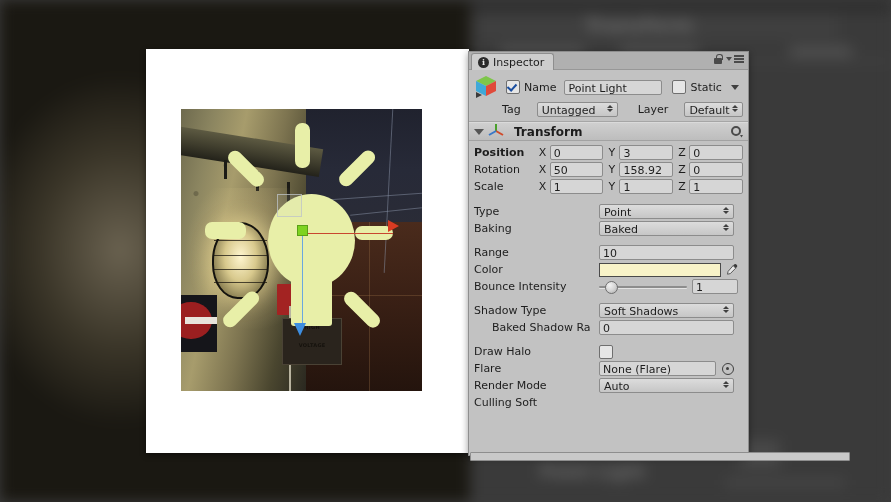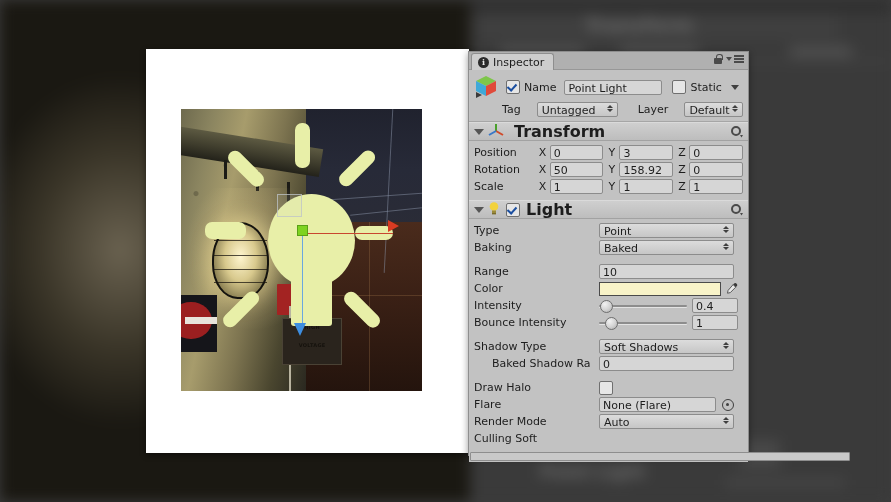--- a/index.html
+++ b/index.html
@@ -266,21 +266,21 @@
   .comp-header{
     display:flex;align-items:center;gap:4px;
     height:17px;padding:0 5px;
     background:linear-gradient(180deg,#cfcfcf 0%,#bdbdbd 100%);
     border-top:1px solid #dadada;border-bottom:1px solid #a2a2a2;
   }
   .foldout{
     width:0;height:0;border-left:5px solid transparent;border-right:5px solid transparent;
     border-top:6px solid #555;flex:none;
   }
-  .comp-title{font-weight:bold;font-size:16px;color:#1d1d1d;}
+  .comp-title{font-weight:bold;font-size:12px;color:#1d1d1d;}
   .gear{margin-left:auto;position:relative;width:13px;height:12px;flex:none;}
 
   .comp-body{padding:3px 5px 5px 5px;background:#c2c2c2;}
   .prow{display:flex;align-items:center;height:17px;}
   .plabel{font-size:11px;color:#1d1d1d;}
   .axis-lbl{font-size:11px;color:#1d1d1d;width:11px;flex:none;}
 
   .slider{
     position:relative;height:15px;flex:none;
   }
@@ -461,21 +461,21 @@
     <span class="gear">
       <svg width="13" height="12" viewBox="0 0 13 12">
         <circle cx="6" cy="5" r="4" fill="none" stroke="#4a4a4a" stroke-width="2"></circle>
         <circle cx="6" cy="5" r="1.3" fill="#c2c2c2"></circle>
         <path d="M10 9 l3 0 -1.5 2.5 z" fill="#4a4a4a"></path>
       </svg>
     </span>
   </div>
   <div class="comp-body">
     <div class="prow">
-      <span class="plabel" style="width:72px;">Position</span>
+      <span class="plabel" style="width:72px;font-weight:bold;">Position</span>
       <span class="axis-lbl">X</span>
       <span class="field" style="width:59px;">0</span>
       <span class="axis-lbl" style="margin-left:5px;">Y</span>
       <span class="field" style="width:59px;">3</span>
       <span class="axis-lbl" style="margin-left:5px;">Z</span>
       <span class="field" style="width:59px;">0</span>
     </div>
     <div class="prow">
       <span class="plabel" style="width:72px;">Rotation</span>
       <span class="axis-lbl">X</span>
@@ -489,39 +489,20 @@
       <span class="plabel" style="width:72px;">Scale</span>
       <span class="axis-lbl">X</span>
       <span class="field" style="width:59px;">1</span>
       <span class="axis-lbl" style="margin-left:5px;">Y</span>
       <span class="field" style="width:59px;">1</span>
       <span class="axis-lbl" style="margin-left:5px;">Z</span>
       <span class="field" style="width:59px;">1</span>
     </div>
   </div>
 
-  <div class="comp-header">
-    <span class="foldout"></span>
-    <span>
-      <svg width="12" height="14" viewBox="0 0 12 14">
-        <circle cx="6" cy="5.5" r="4.3" fill="#f2d23c"></circle>
-        <rect x="4" y="9.5" width="4" height="3" fill="#9a8a3a"></rect>
-        <rect x="4" y="12" width="4" height="1.4" fill="#7a6c2c"></rect>
-      </svg>
-    </span>
-    <span class="chk on" style="margin-left:2px;"></span>
-    <span class="comp-title" style="margin-left:2px;">Light</span>
-    <span class="gear">
-      <svg width="13" height="12" viewBox="0 0 13 12">
-        <circle cx="6" cy="5" r="4" fill="none" stroke="#4a4a4a" stroke-width="2"></circle>
-        <circle cx="6" cy="5" r="1.3" fill="#c2c2c2"></circle>
-        <path d="M10 9 l3 0 -1.5 2.5 z" fill="#4a4a4a"></path>
-      </svg>
-    </span>
-  </div>
   <div class="comp-body">
 
     <div class="prow">
       <span class="plabel" style="width:125px;">Type</span>
       <span class="popup updown" style="width:135px;">
         <span>Point</span>
         <span class="updown-marks">
             <i class="u"></i>
             <i class="d"></i>
           </span>
@@ -548,28 +529,20 @@
       <span class="plabel" style="width:125px;">Color</span>
       <span class="swatch" style="width:122px;background:#f8f3c8;"></span>
       <span class="eyedrop">
         <svg width="13" height="14" viewBox="0 0 13 14">
           <path d="M9.5 1.2 a2 2 0 0 1 2.6 2.6 l-1.4 1.4 -2.6 -2.6 z" fill="#3a3a3a"></path>
           <path d="M8.1 2.6 l2.6 2.6 -5.4 5.4 -2.8 0.6 0.6 -2.8 z" fill="#e8e8e8" stroke="#3a3a3a" stroke-width="0.8"></path>
         </svg>
       </span>
     </div>
     <div class="prow">
-      <span class="plabel" style="width:125px;">Intensity</span>
-      <span class="slider" style="width:88px;">
-        <span class="track"></span>
-        <span class="knob" id="knob-intensity" style="left: calc(7% - 5px);"></span>
-      </span>
-      <span class="field" style="width:46px;margin-left:5px;">0.4</span>
-    </div>
-    <div class="prow">
       <span class="plabel" style="width:125px;">Bounce Intensity</span>
       <span class="slider" style="width:88px;">
         <span class="track"></span>
         <span class="knob" id="knob-bounce" style="left: calc(13% - 5px);"></span>
       </span>
       <span class="field" style="width:46px;margin-left:5px;">1</span>
     </div>
 
     <div class="spacer"></div>
 

